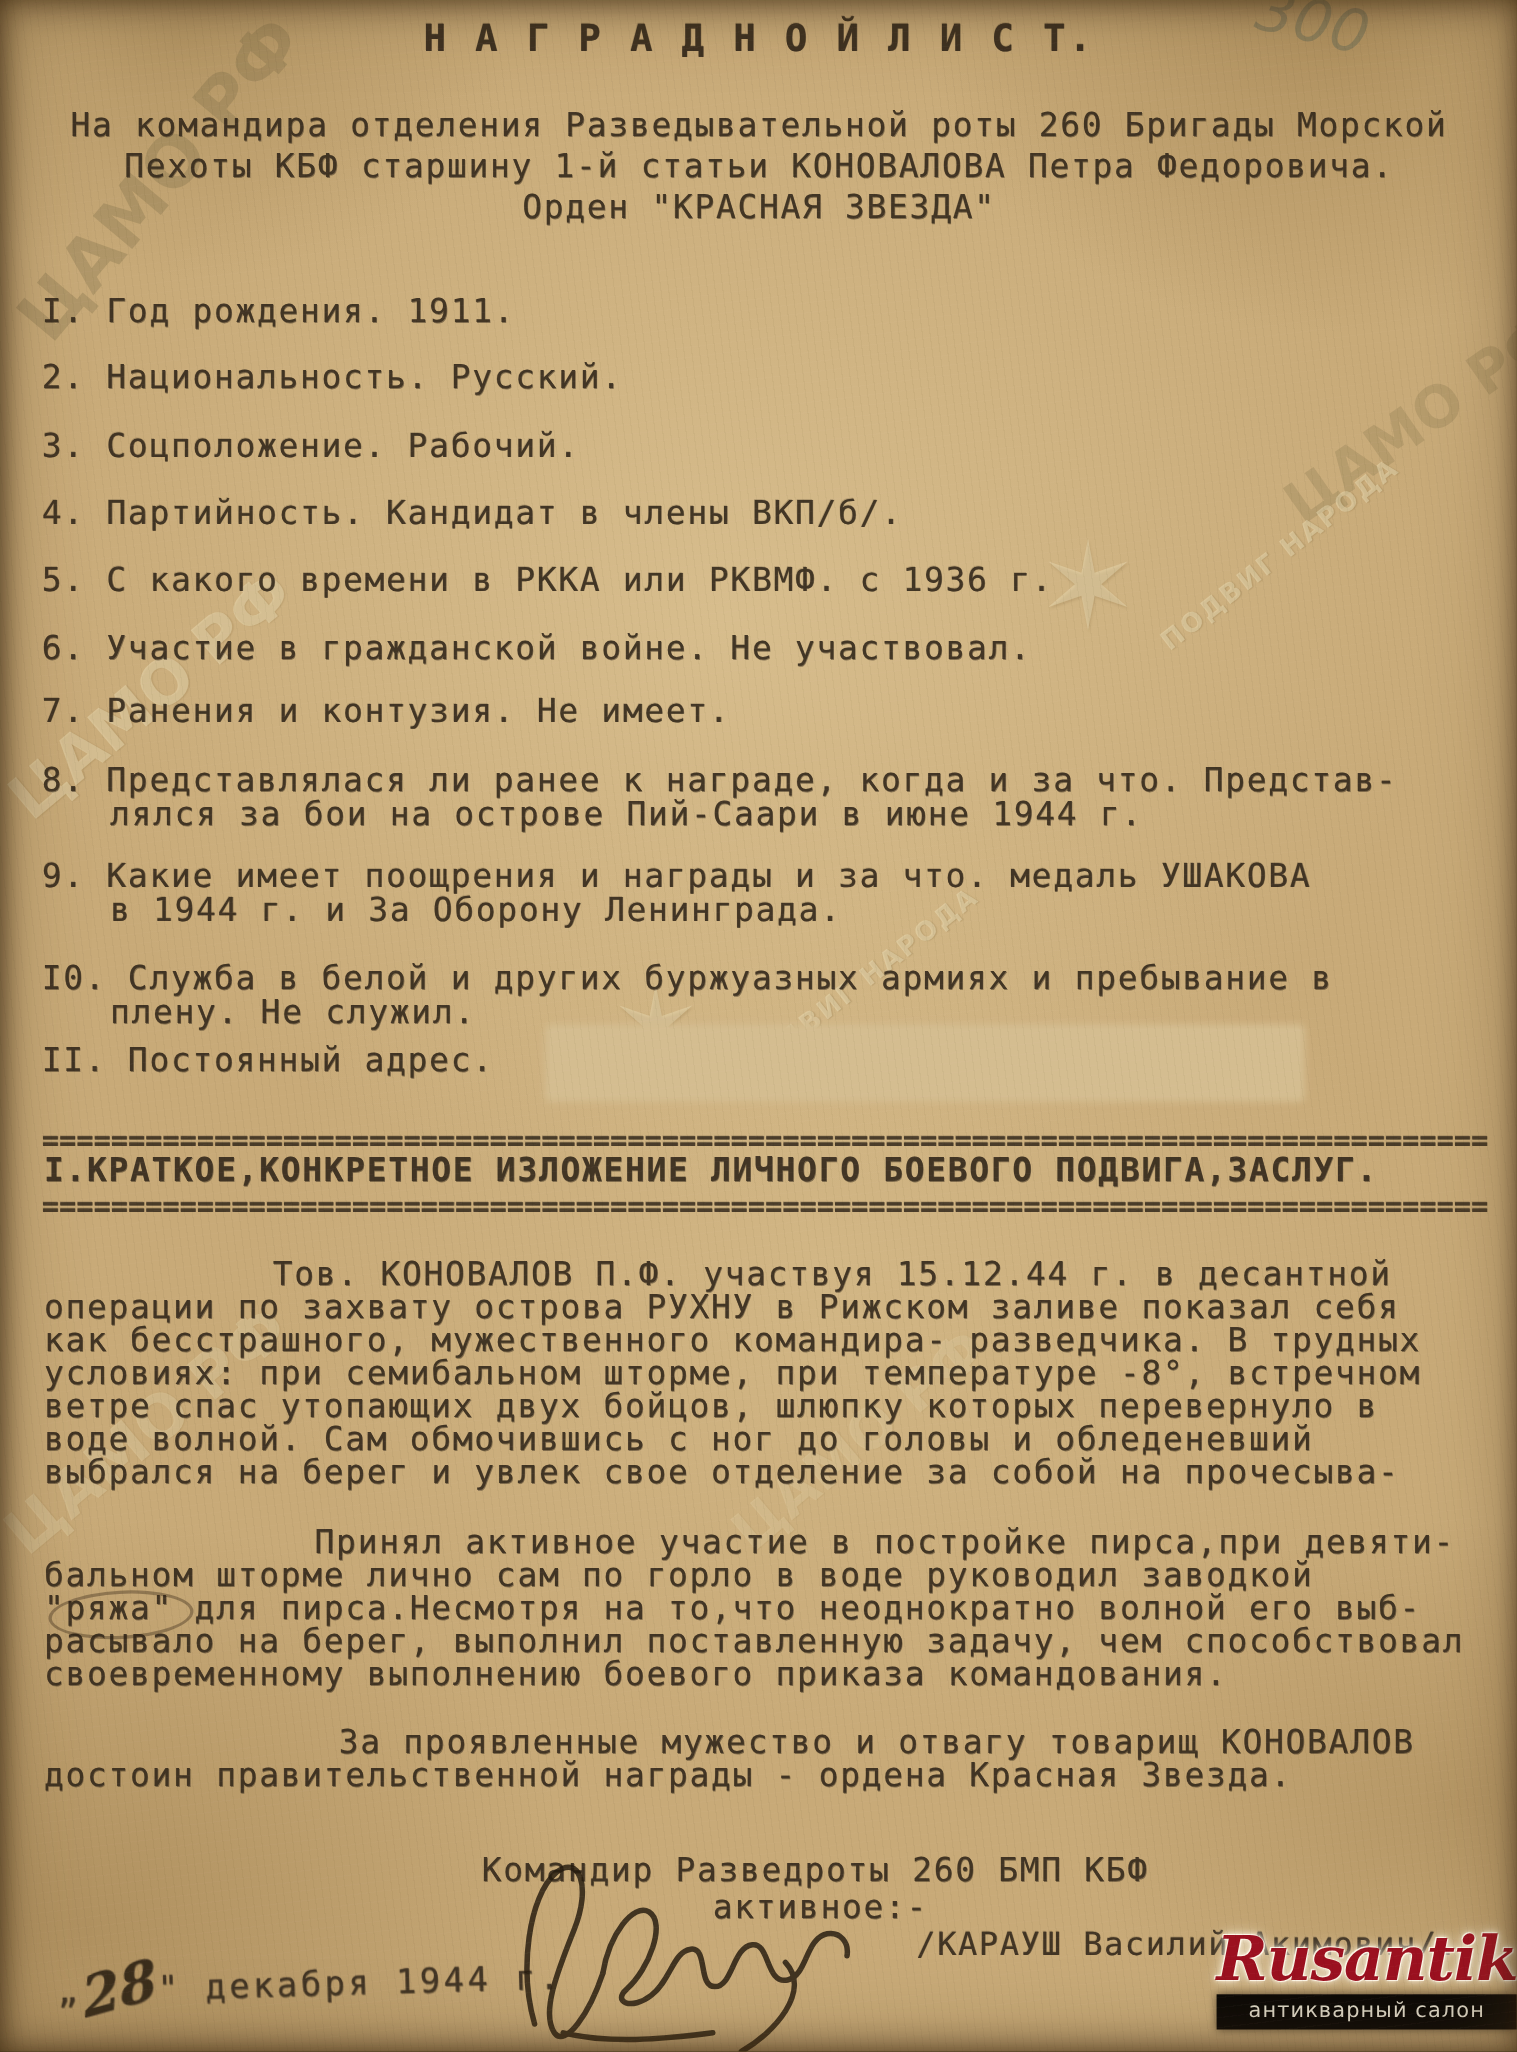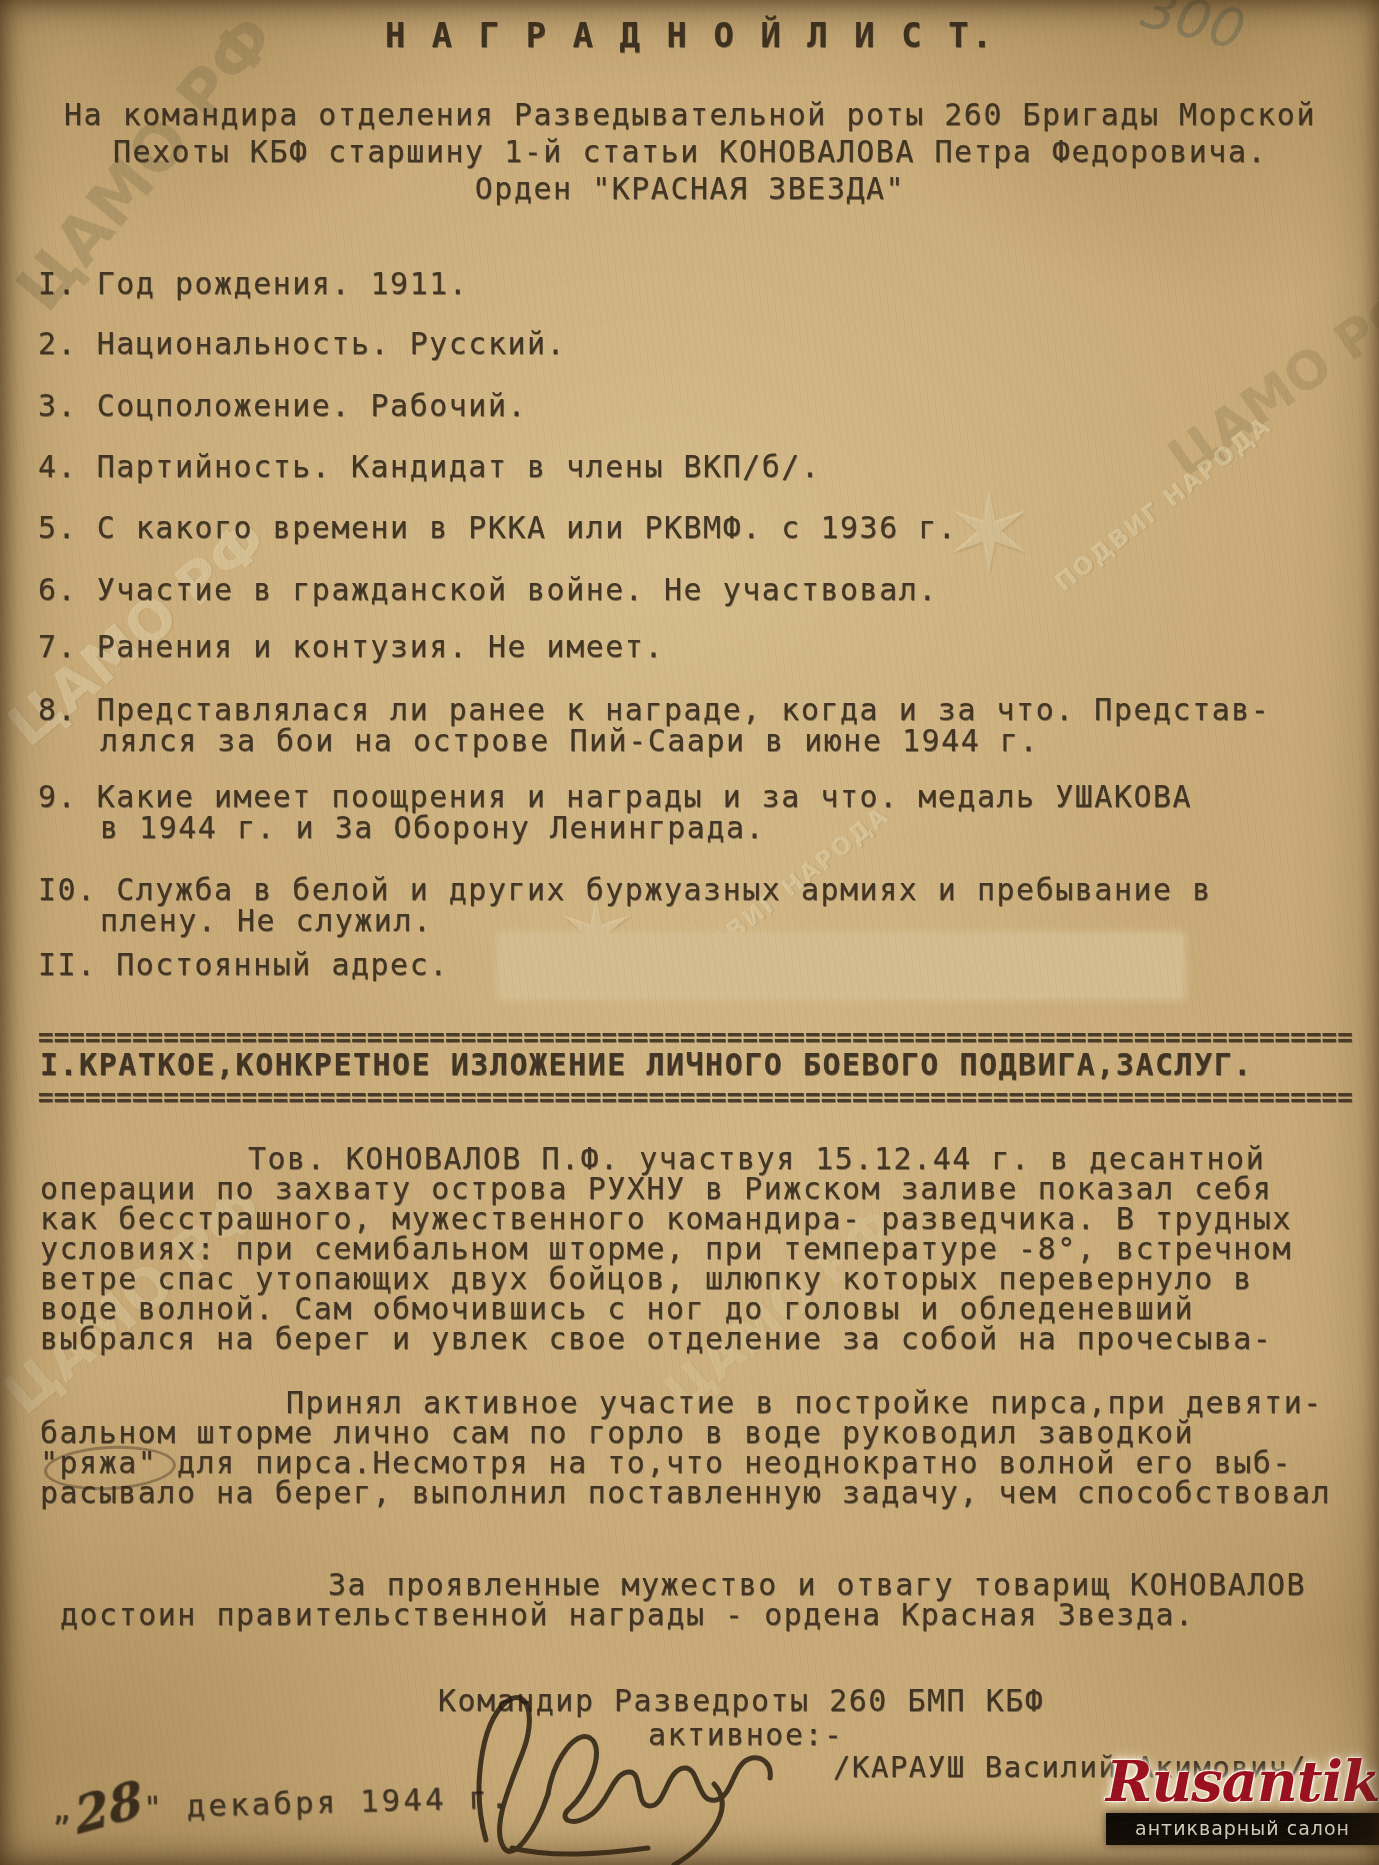--- a/index.html
+++ b/index.html
@@ -159,23 +159,24 @@
     <div>условиях: при семибальном шторме, при температуре -8°, встречном</div>
     <div>ветре спас утопающих двух бойцов, шлюпку которых перевернуло в</div>
     <div>воде волной. Сам обмочившись с ног до головы и обледеневший</div>
     <div>выбрался на берег и увлек свое отделение за собой на прочесыва-</div>
   </div>
   <div class="ink para" style="left:40px;top:1388px;">
     <div class="ind2">Принял активное участие в постройке пирса,при девяти-</div>
     <div>бальном шторме лично сам по горло в воде руководил заводкой</div>
     <div>"ряжа" для пирса.Несмотря на то,что неоднократно волной его выб-</div>
     <div>расывало на берег, выполнил поставленную задачу, чем способствовал</div>
+    <div>своевременному выполнению боевого приказа командования.</div>
   </div>
   <div class="penmark"></div>
-  <div class="ink para" style="left:40px;top:1570px;margin-left:20px;">
+  <div class="ink para" style="left:40px;top:1570px;">
     <div class="ind3">За проявленные мужество и отвагу товарищ КОНОВАЛОВ</div>
     <div>достоин правительственной награды - ордена Красная Звезда.</div>
   </div>
 
   <div class="ink" style="left:438px;top:1686px;">Командир Разведроты 260 БМП КБФ</div>
   <div class="ink" style="left:648px;top:1720px;">активное:-</div>
   <div class="ink" style="left:833px;top:1752px;font-size:29px;">/КАРАУШ Василий Акимович/.</div>
 
   <svg class="sig-svg" width="330" height="203" viewBox="0 0 330 203">
     <g fill="none" stroke="#241a0e" stroke-width="5" stroke-linecap="round" opacity="0.82">

